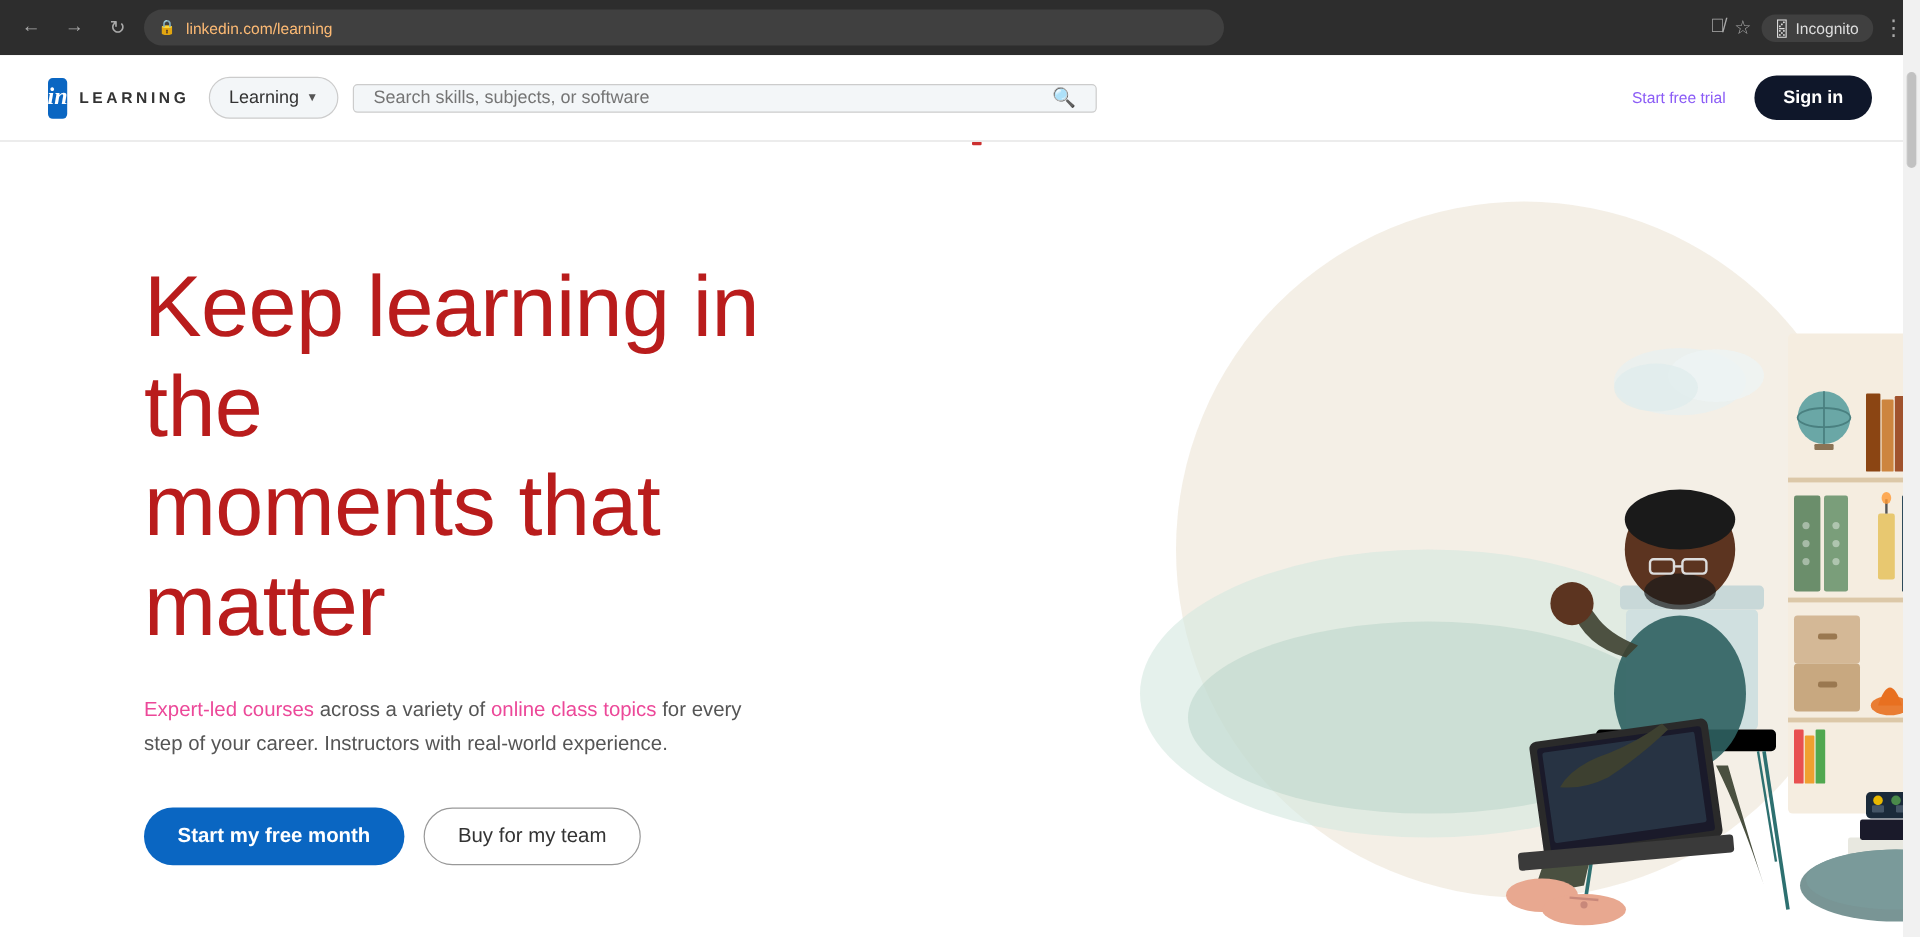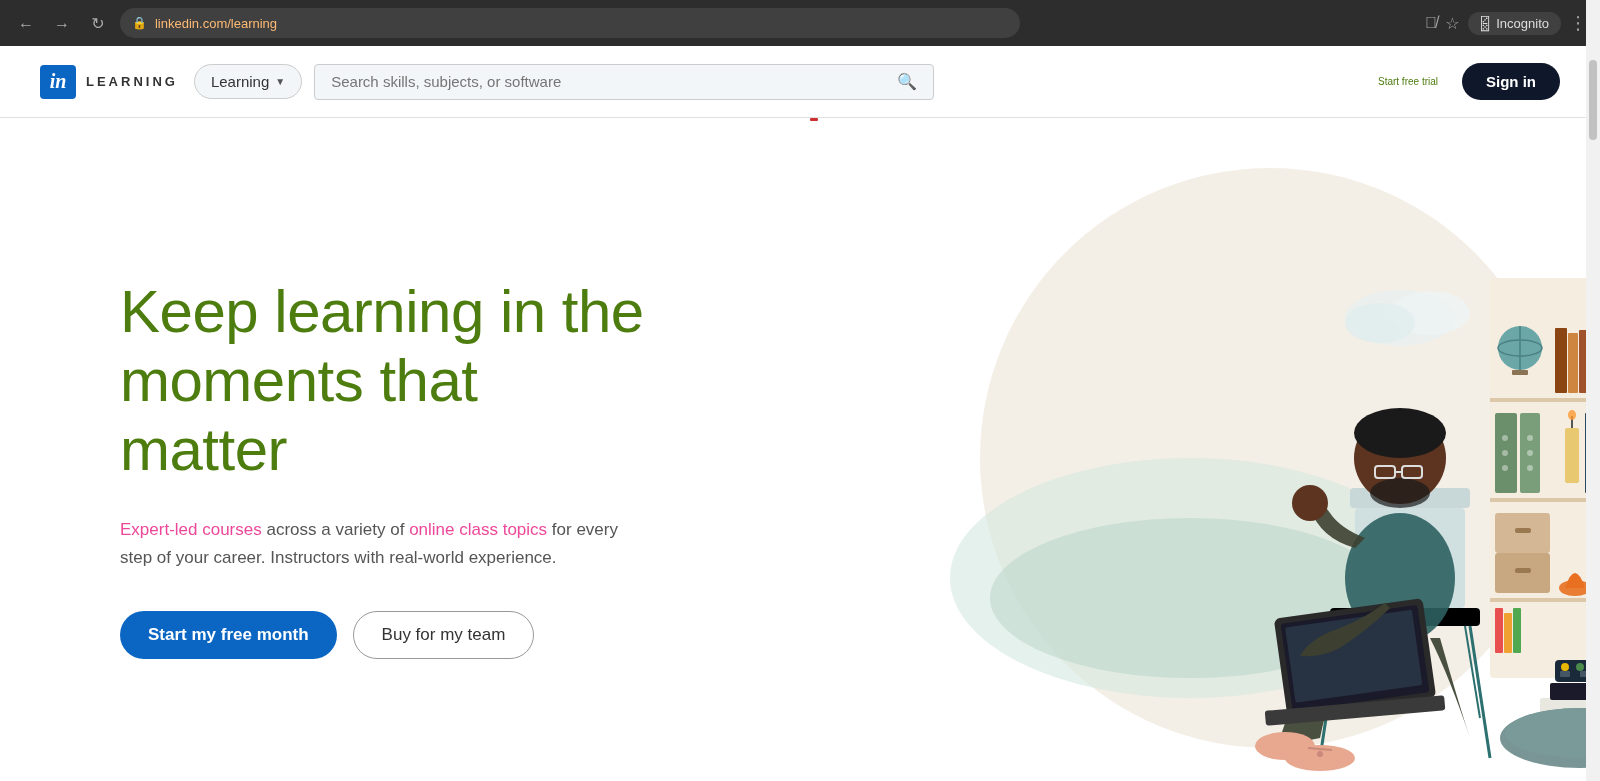--- a/index.html
+++ b/index.html
@@ -67,21 +67,21 @@
       position: sticky;
       top: 0;
       z-index: 100;
     }
     .logo-area {
       display: flex; align-items: center; gap: 10px; margin-right: 16px;
       text-decoration: none;
     }
     .linkedin-box {
       background: #0a66c2;
-      width: 36px; height: 34px;
+      width: 16px; height: 34px;
       display: flex; align-items: center; justify-content: center;
       border-radius: 4px;
     }
     .linkedin-box span { color: #fff; font-weight: 900; font-size: 20px; font-style: italic; font-family: Georgia, serif; }
     .logo-text { font-size: 13px; font-weight: 600; letter-spacing: 3px; color: #333; text-transform: uppercase; }
 
     .nav-dropdown {
       display: flex; align-items: center; gap: 6px;
       padding: 8px 16px;
       border: 1px solid #ccc;
@@ -96,41 +96,41 @@
 
     .search-bar {
       flex: 1;
       max-width: 620px;
       display: flex;
       align-items: center;
       background: #f3f6f8;
       border: 1px solid #ccc;
       border-radius: 4px;
       padding: 0 16px;
-      height: 36px;
+      height: 24px;
     }
     .search-input {
       flex: 1;
       border: none;
       background: transparent;
       font-size: 15px;
       color: #555;
       outline: none;
     }
     .search-icon { color: #666; font-size: 16px; cursor: pointer; }
 
     .header-right {
       margin-left: auto;
       display: flex;
       align-items: center;
       gap: 24px;
     }
     .start-free-link {
-      font-size: 10px;
-      color: #4d7c0f;
+      font-size: 13px;
+      color: #8b5cf6;
       text-decoration: none;
       cursor: pointer;
       white-space: nowrap;
     }
     .sign-in-btn {
       background: #0f172a;
       color: #fff;
       border: none;
       border-radius: 20px;
       padding: 10px 24px;
@@ -149,23 +149,23 @@
       background: #fff;
       position: relative;
       overflow: hidden;
     }
     .hero-content {
       flex: 0 0 auto;
       max-width: 580px;
       z-index: 2;
     }
     .hero-headline {
-      font-size: 60px;
+      font-size: 72px;
       font-weight: 400;
-      color: #4d7c0f;
+      color: #b91c1c;
       line-height: 1.15;
       margin-bottom: 32px;
       letter-spacing: -0.5px;
     }
     .hero-sub {
       font-size: 17px;
       color: #555;
       line-height: 1.6;
       margin-bottom: 40px;
       max-width: 500px;

